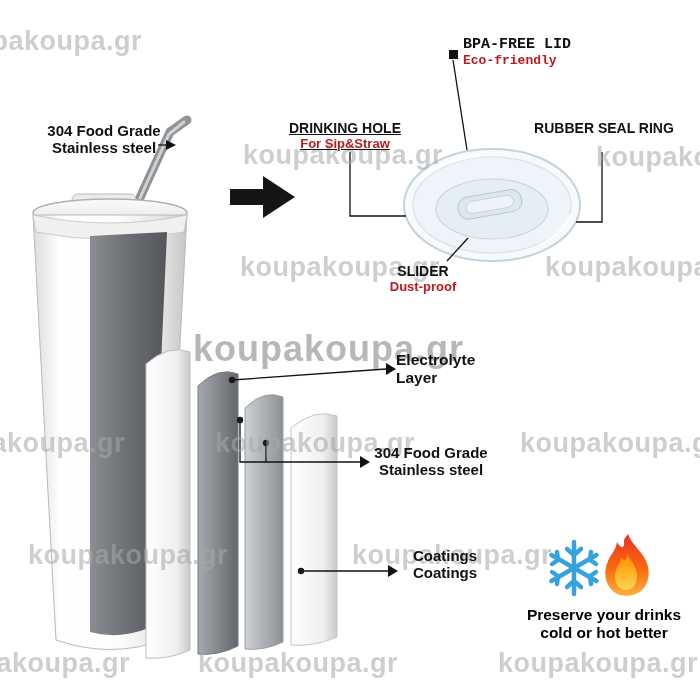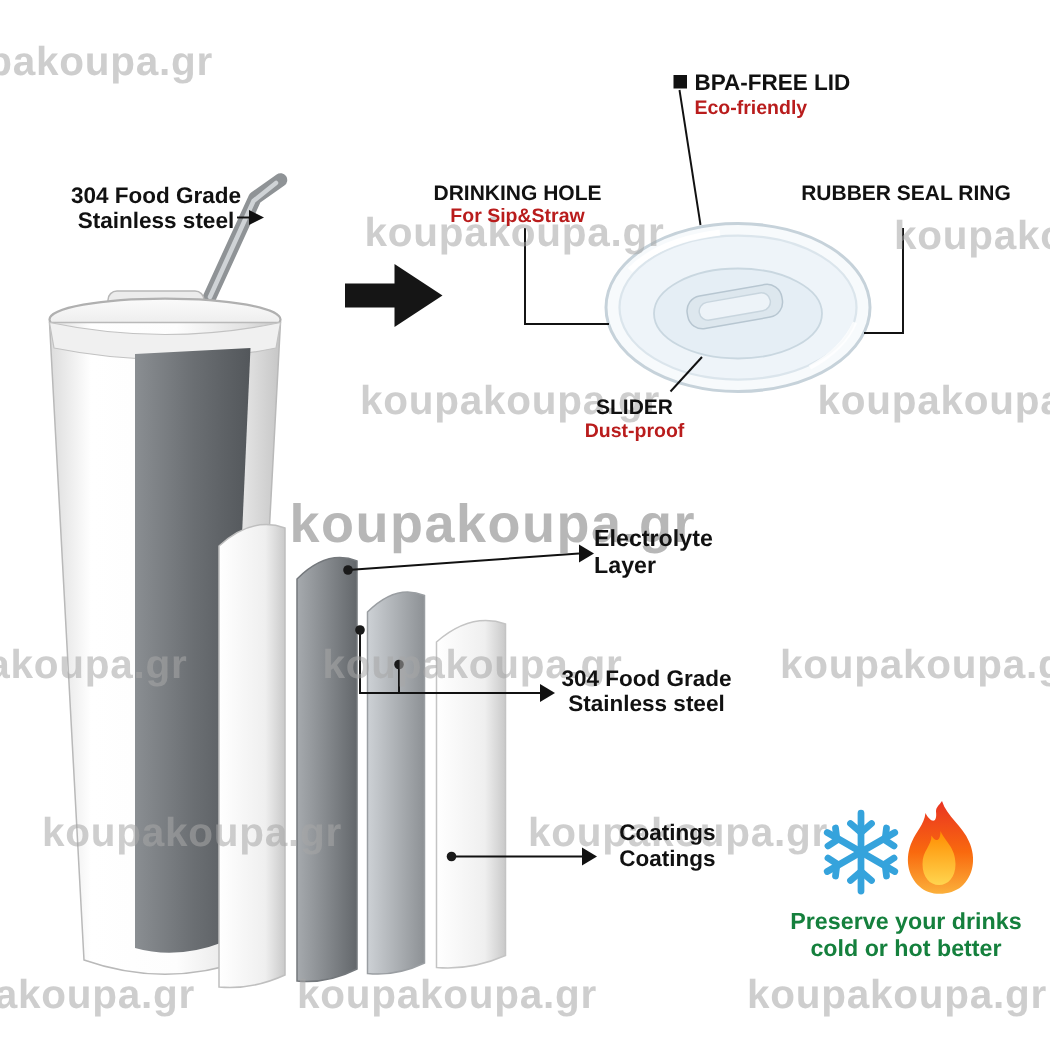--- a/index.html
+++ b/index.html
@@ -10,21 +10,21 @@
   svg.graphics{position:absolute;left:0;top:0;z-index:2;}
   .wm{
     position:absolute;z-index:3;color:#a7a7a7;opacity:.55;font-weight:700;
     font-size:27px;letter-spacing:.5px;white-space:nowrap;pointer-events:none;
   }
   .wm.big{font-size:36px;letter-spacing:1px;opacity:.7;color:#9a9a9a;}
   .label{position:absolute;z-index:6;font-weight:700;color:#111;line-height:1.15;}
   .label .sub{color:#b91c1c;font-size:13px;margin-top:1px;}
   .t15{font-size:15px;}
   .t14{font-size:14px;}
-  .preserve{font-size:15.5px;color:#15803d;}
+  .preserve{font-size:15.5px;color:#000000;}
 </style>
 </head>
 <body>
 
 <div class="canvas">
 
   <span class="wm" style="left:-58px;top:26px">koupakoupa.gr</span>
   <span class="wm" style="left:243px;top:140px">koupakoupa.gr</span>
   <span class="wm" style="left:596px;top:142px">koupakoupa.gr</span>
   <span class="wm" style="left:240px;top:252px">koupakoupa.gr</span>
@@ -153,26 +153,26 @@
       <path d="M24,0 C27,10 38,17 42,27 C47,38 45,50 37,57 C30,63 16,64 9,57 C1,50 -1,38 4,27 C7,20 12,16 13,8 C16,14 21,16 20,7 C20,4 22,3 24,0 Z" fill="url(#flameGrad)"></path>
       <path d="M23,20 C26,27 33,31 33,42 C33,51 28,56 22,56 C16,56 11,51 11,42 C11,33 17,30 17,23 C19,27 23,28 23,20 Z" fill="url(#flameInner)"></path>
     </g>
   </svg>
 
   <div class="label t15" style="left:38px;top:122px;width:132px;text-align:center;">
     <div>304 Food Grade</div>
     <div>Stainless steel</div>
   </div>
 
-  <div class="label t15" style="left:463px;top:47px;">
+  <div class="label t15" style="left:463px;top:36px;font-family:Liberation Mono, monospace;">
     <div>BPA-FREE LID</div>
     <div class="sub">Eco-friendly</div>
   </div>
 
-  <div class="label t14" style="left:283px;top:120px;width:124px;text-align:center;">
+  <div class="label t14" style="left:283px;top:120px;width:124px;text-align:center;text-decoration:underline;">
     <div>DRINKING HOLE</div>
     <div class="sub">For Sip&amp;Straw</div>
   </div>
 
   <div class="label t14" style="left:534px;top:120px;width:140px;text-align:center;">
     <div>RUBBER SEAL RING</div>
   </div>
 
   <div class="label t14" style="left:377px;top:263px;width:92px;text-align:center;">
     <div>SLIDER</div>

